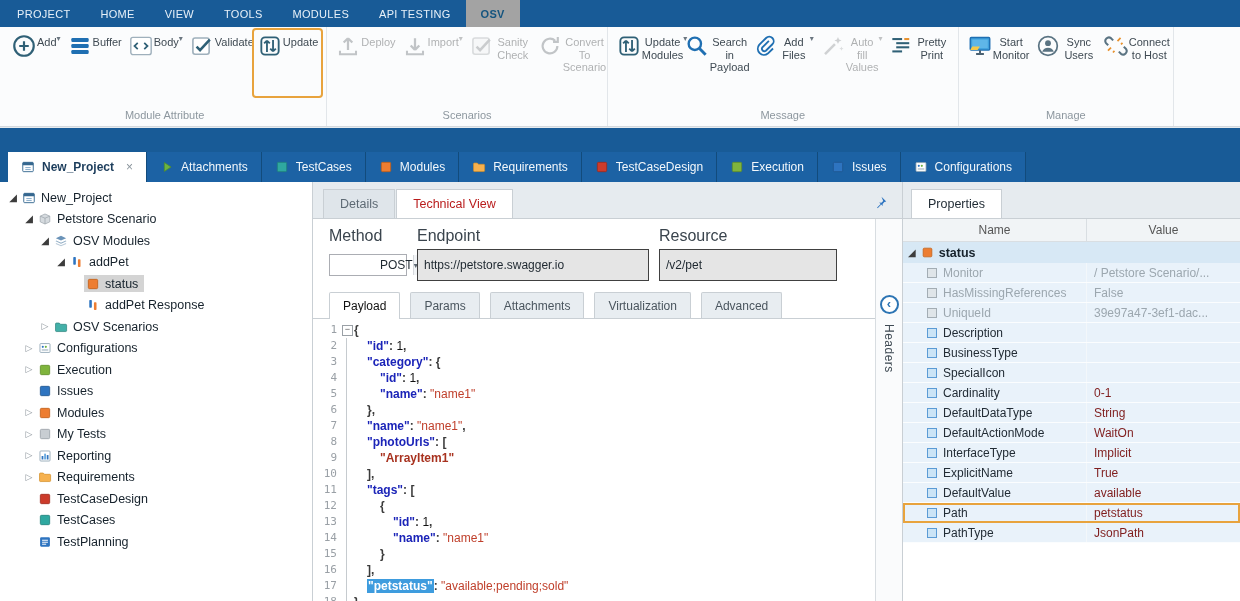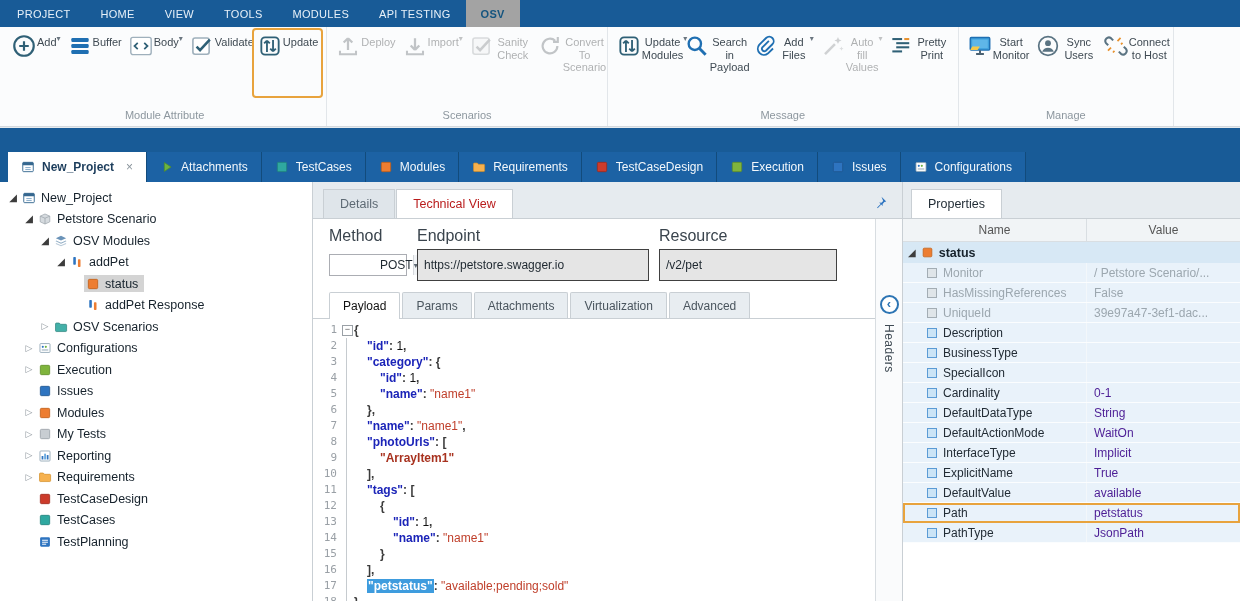--- a/index.html
+++ b/index.html
@@ -59,21 +59,21 @@
   .flabels{display:flex;margin-bottom:4px;font-size:16px;color:#3A444D;}
   .fl-m{width:88px;} .fl-e{width:242px;} .fl-r{width:178px;}
   .finputs{display:flex;align-items:center;}
   .combo{width:78px;height:22px;border:1px solid #ABADB3;display:flex;align-items:center;background:#fff;margin-right:10px;padding-left:44px;}
   .combo .cval{flex:1;padding-left:6px;font-size:12px;color:#1E2830;}
   .combo .cdd{width:17px;height:100%;border-left:1px solid #D5D8DC;background:#F2F4F6;display:flex;align-items:center;justify-content:center;color:#5C6670;font-size:8px;}
   .tinput{height:32px;border:1px solid #404040;background:#e5e5e5;padding:0 6px;font-size:12px;color:#1E2830;}
   .ti-e{width:232px;margin-right:10px;}
   .ti-r{width:178px;}
   .ptabs{display:flex;align-items:flex-end;padding-left:16px;margin-top:11px;border-bottom:1px solid #C9CFD4;height:27px;}
-  .ptab{height:26px;padding:0 13px;display:flex;align-items:center;font-size:12px;background:#E8EDF1;border:1px solid #C9CFD4;border-bottom:none;margin-right:2px;color:#4A555E;border-radius:2px 2px 0 0;cursor:default;}
+  .ptab{height:26px;padding:0 13px;display:flex;align-items:center;font-size:12px;background:#E8EDF1;border:1px solid #C9CFD4;border-bottom:none;margin-right:10px;color:#4A555E;border-radius:2px 2px 0 0;cursor:default;}
   .ptab.active{background:#fff;color:#111;position:relative;z-index:2;}
   .ptab.active::after{content:'';position:absolute;left:0;right:0;bottom:-1px;height:1px;background:#fff;}
 
   
   .ceditor{flex:1;overflow:hidden;padding-top:3px;}
   .cline{display:flex;height:16px;line-height:16px;font-size:12px;font-family:"DejaVu Sans Mono","Liberation Mono",monospace;white-space:pre;}
   .lnum{width:28px;text-align:right;color:#9AA0A6;padding-right:4px;font-size:11px;flex:none;font-family:"DejaVu Sans Mono","Liberation Mono",monospace;}
   .fold{width:13px;position:relative;flex:none;}
   .fold.box::before{content:'\2212';position:absolute;left:1px;top:3px;width:9px;height:9px;border:1px solid #9AA0A6;background:#fff;color:#555;font-size:9px;line-height:7px;text-align:center;}
   .fold.line::before{content:'';position:absolute;left:5px;top:0;bottom:0;border-left:1px solid #C6CBCF;}
@@ -96,21 +96,21 @@
   .rtab{height:29px;padding:0 16px;background:#fff;border:1px solid #C9CFD4;border-bottom:none;display:flex;align-items:center;font-size:12.5px;color:#1F2A33;cursor:default;}
   .rbody{flex:1;background:#fff;border-top:1px solid #C9CFD4;display:flex;flex-direction:column;overflow:hidden;}
   .phead{display:flex;height:23px;background:#F1F4F6;border-bottom:1px solid #D9DEE2;font-size:12px;color:#555;flex:none;}
   .phead .hn{width:184px;text-align:center;line-height:22px;border-right:1px solid #D9DEE2;}
   .phead .hv{flex:1;text-align:center;line-height:22px;}
   .proot{height:21px;display:flex;align-items:center;gap:5px;padding-left:5px;background:#D7E8F5;font-weight:bold;font-size:12.5px;color:#16222C;flex:none;}
   .pexp{font-size:10px;color:#3C3C3C;line-height:1;}
   .proot .ticon{width:13px;height:13px;}
   .prow{display:flex;height:20px;align-items:center;background:#E9F2FA;border-bottom:1px solid #FBFDFE;font-size:12px;position:relative;}
   .pname{width:184px;display:flex;align-items:center;gap:6px;padding-left:24px;height:100%;border-right:1px solid #F3F7FA;color:#222C35;}
-  .pval{flex:1;padding-left:7px;color:#4c1d95;white-space:nowrap;overflow:hidden;}
+  .pval{flex:1;padding-left:7px;color:#7f1d1d;white-space:nowrap;overflow:hidden;}
   .prow.muted .pname,.prow.muted .pval{color:#9CA7AF;}
   .prow.hlrow{outline:2px solid #E8A33D;outline-offset:-2px;z-index:2;}
   .pchip{width:10px;height:10px;background:#CBE4F6;border:1px solid #5B9BD5;flex:none;}
   .prow.muted .pchip{background:#DFE5E9;border-color:#A3ADB4;}
 </style>
 </head>
 <body>
 
 <div class="app">
   <div class="menubar">

